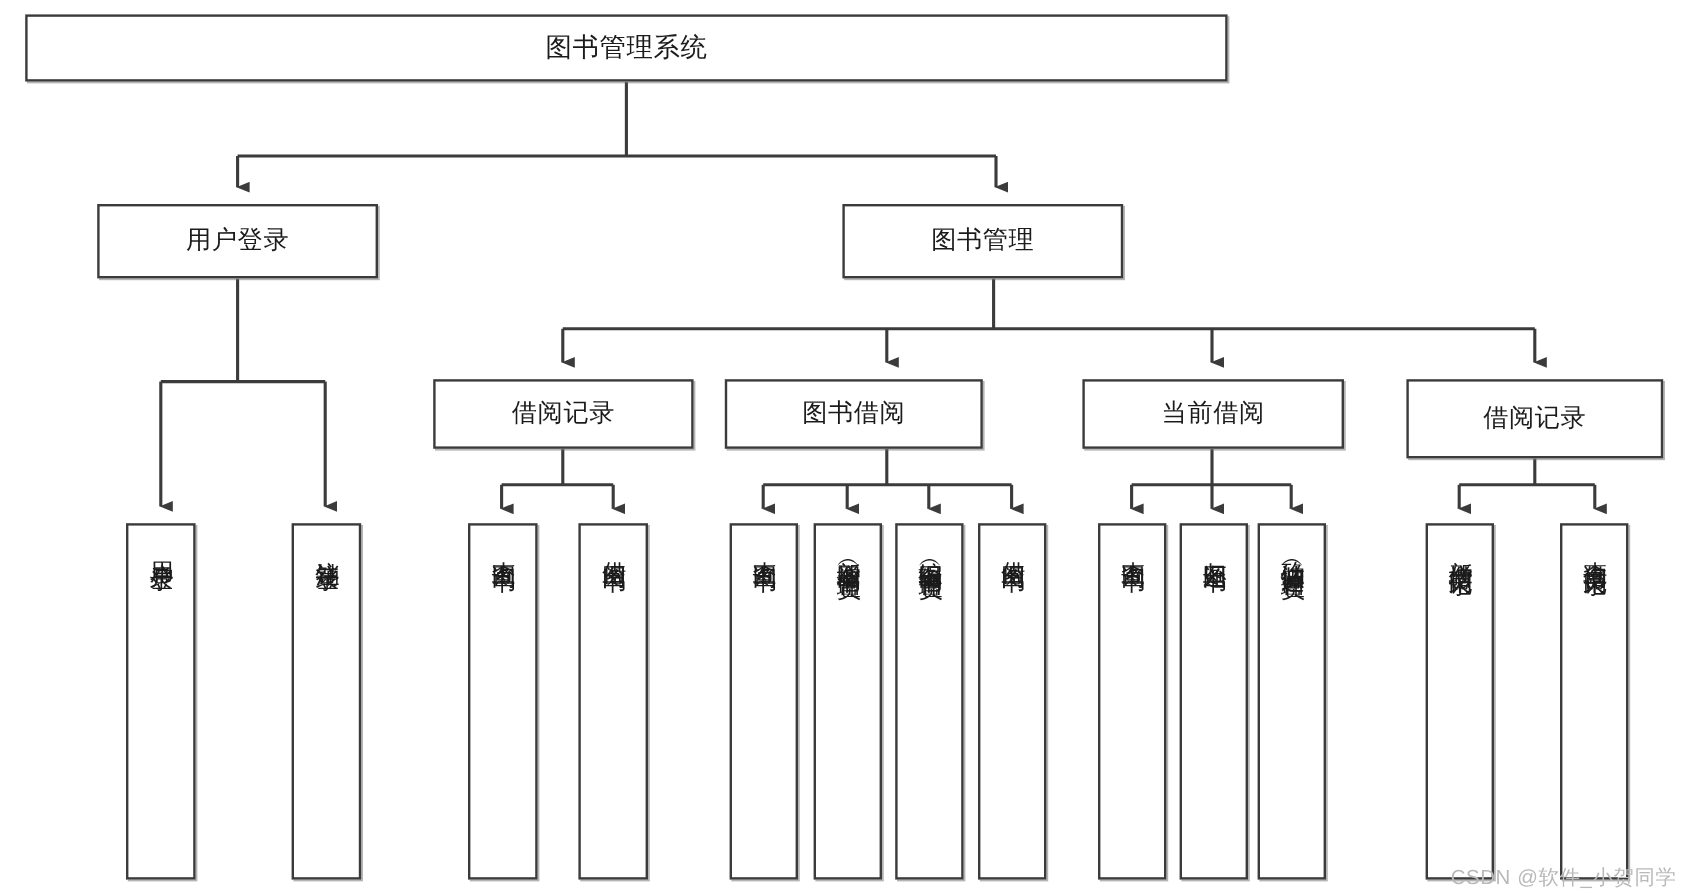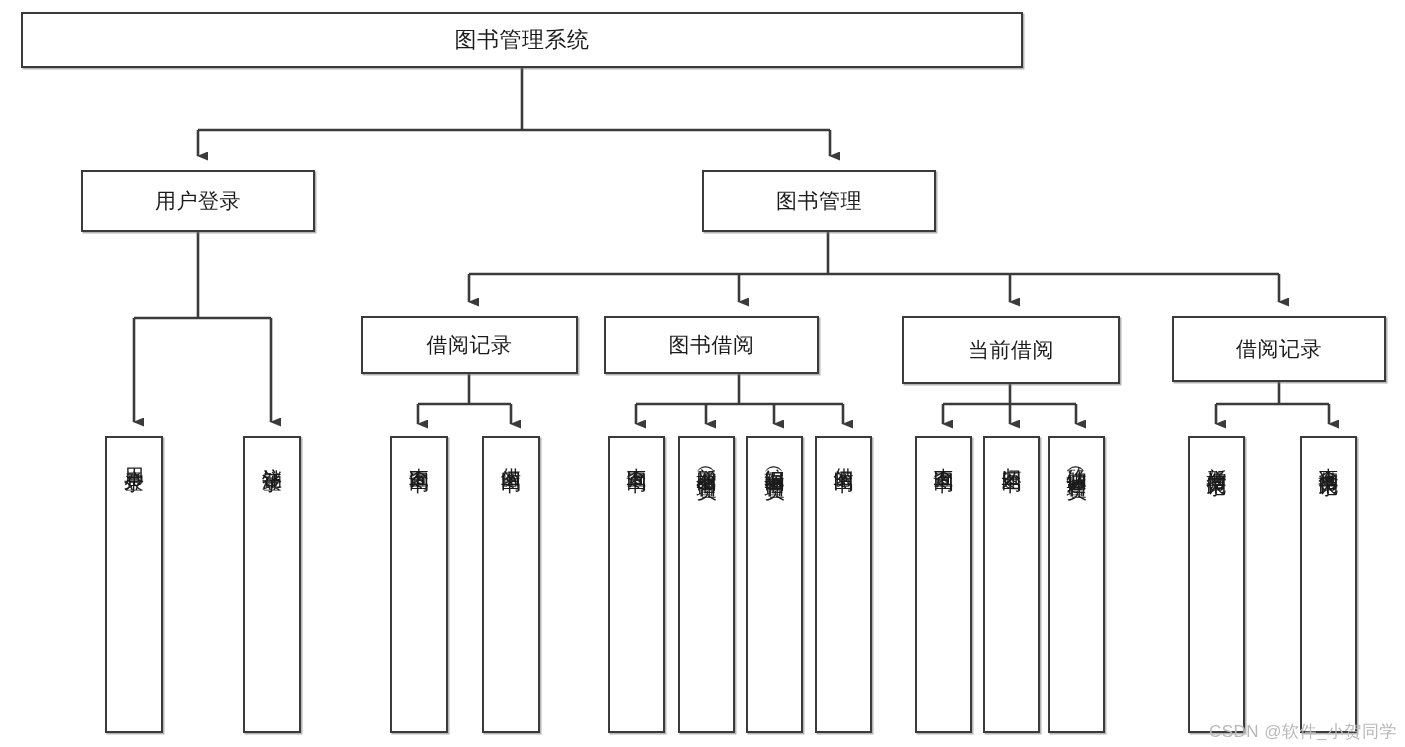--- a/index.html
+++ b/index.html
@@ -140,21 +140,21 @@
   <div class="node h" style="left:702px; top:170px; width:234px; height:62px;">
     <span class="cap">图书管理</span>
   </div>
 
   <div class="node h" style="left:361px; top:316px; width:217px; height:58px;">
     <span class="cap">借阅记录</span>
   </div>
   <div class="node h" style="left:604px; top:316px; width:215px; height:58px;">
     <span class="cap">图书借阅</span>
   </div>
-  <div class="node h" style="left:902px; top:316px; width:218px; height:68px;">
+  <div class="node h" style="left:902px; top:316px; width:218px; height:58px;">
     <span class="cap">当前借阅</span>
   </div>
   <div class="node h" style="left:1172px; top:316px; width:214px; height:66px;">
     <span class="cap">借阅记录</span>
   </div>
 
   <div class="node v" style="left:105px; top:436px; width:58px; height:297px;">
     <span class="cap">用户登录</span>
   </div>
   <div class="node v" style="left:243px; top:436px; width:58px; height:297px;">

